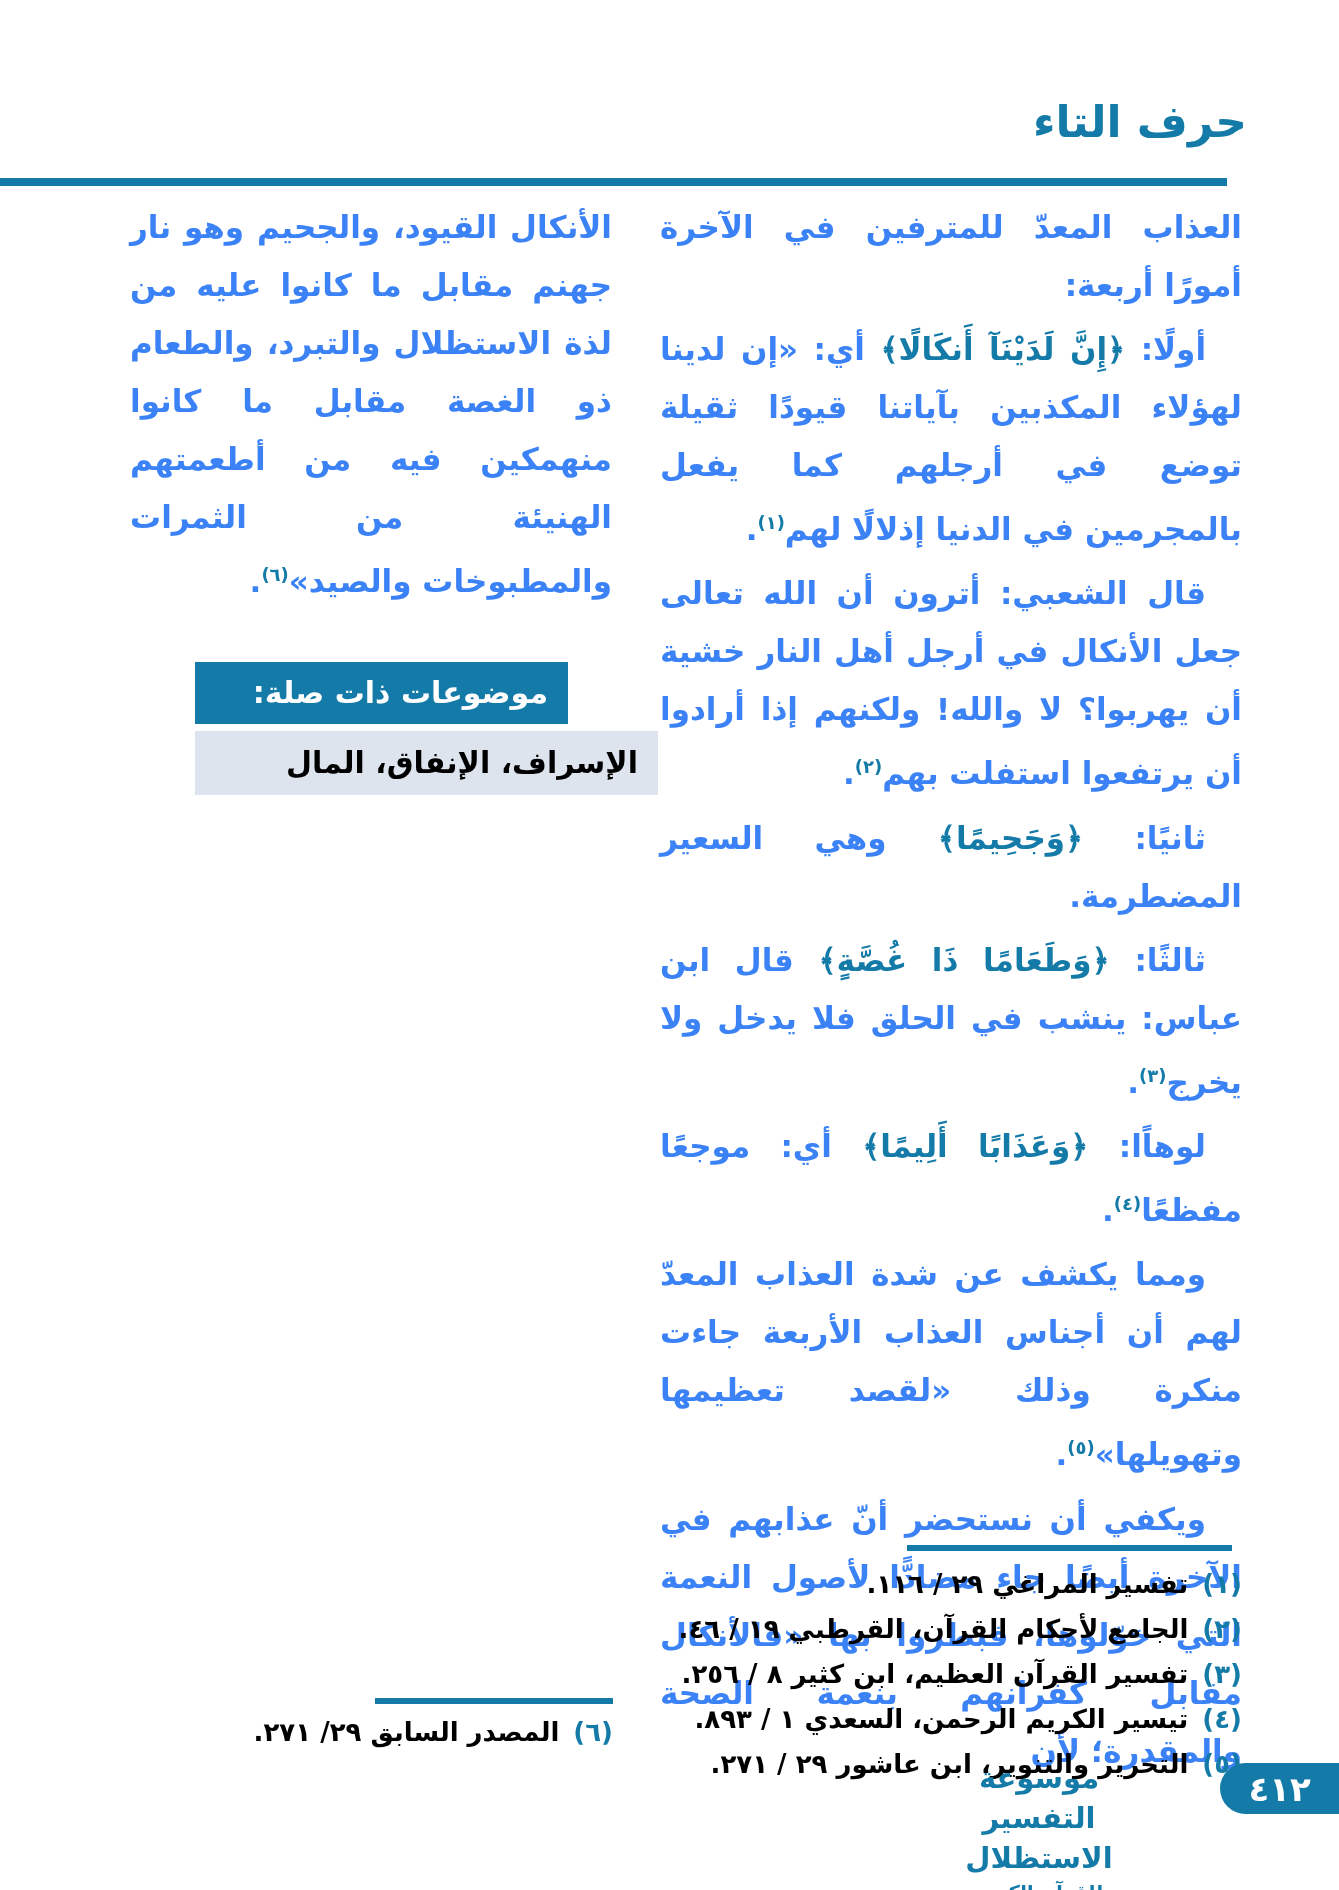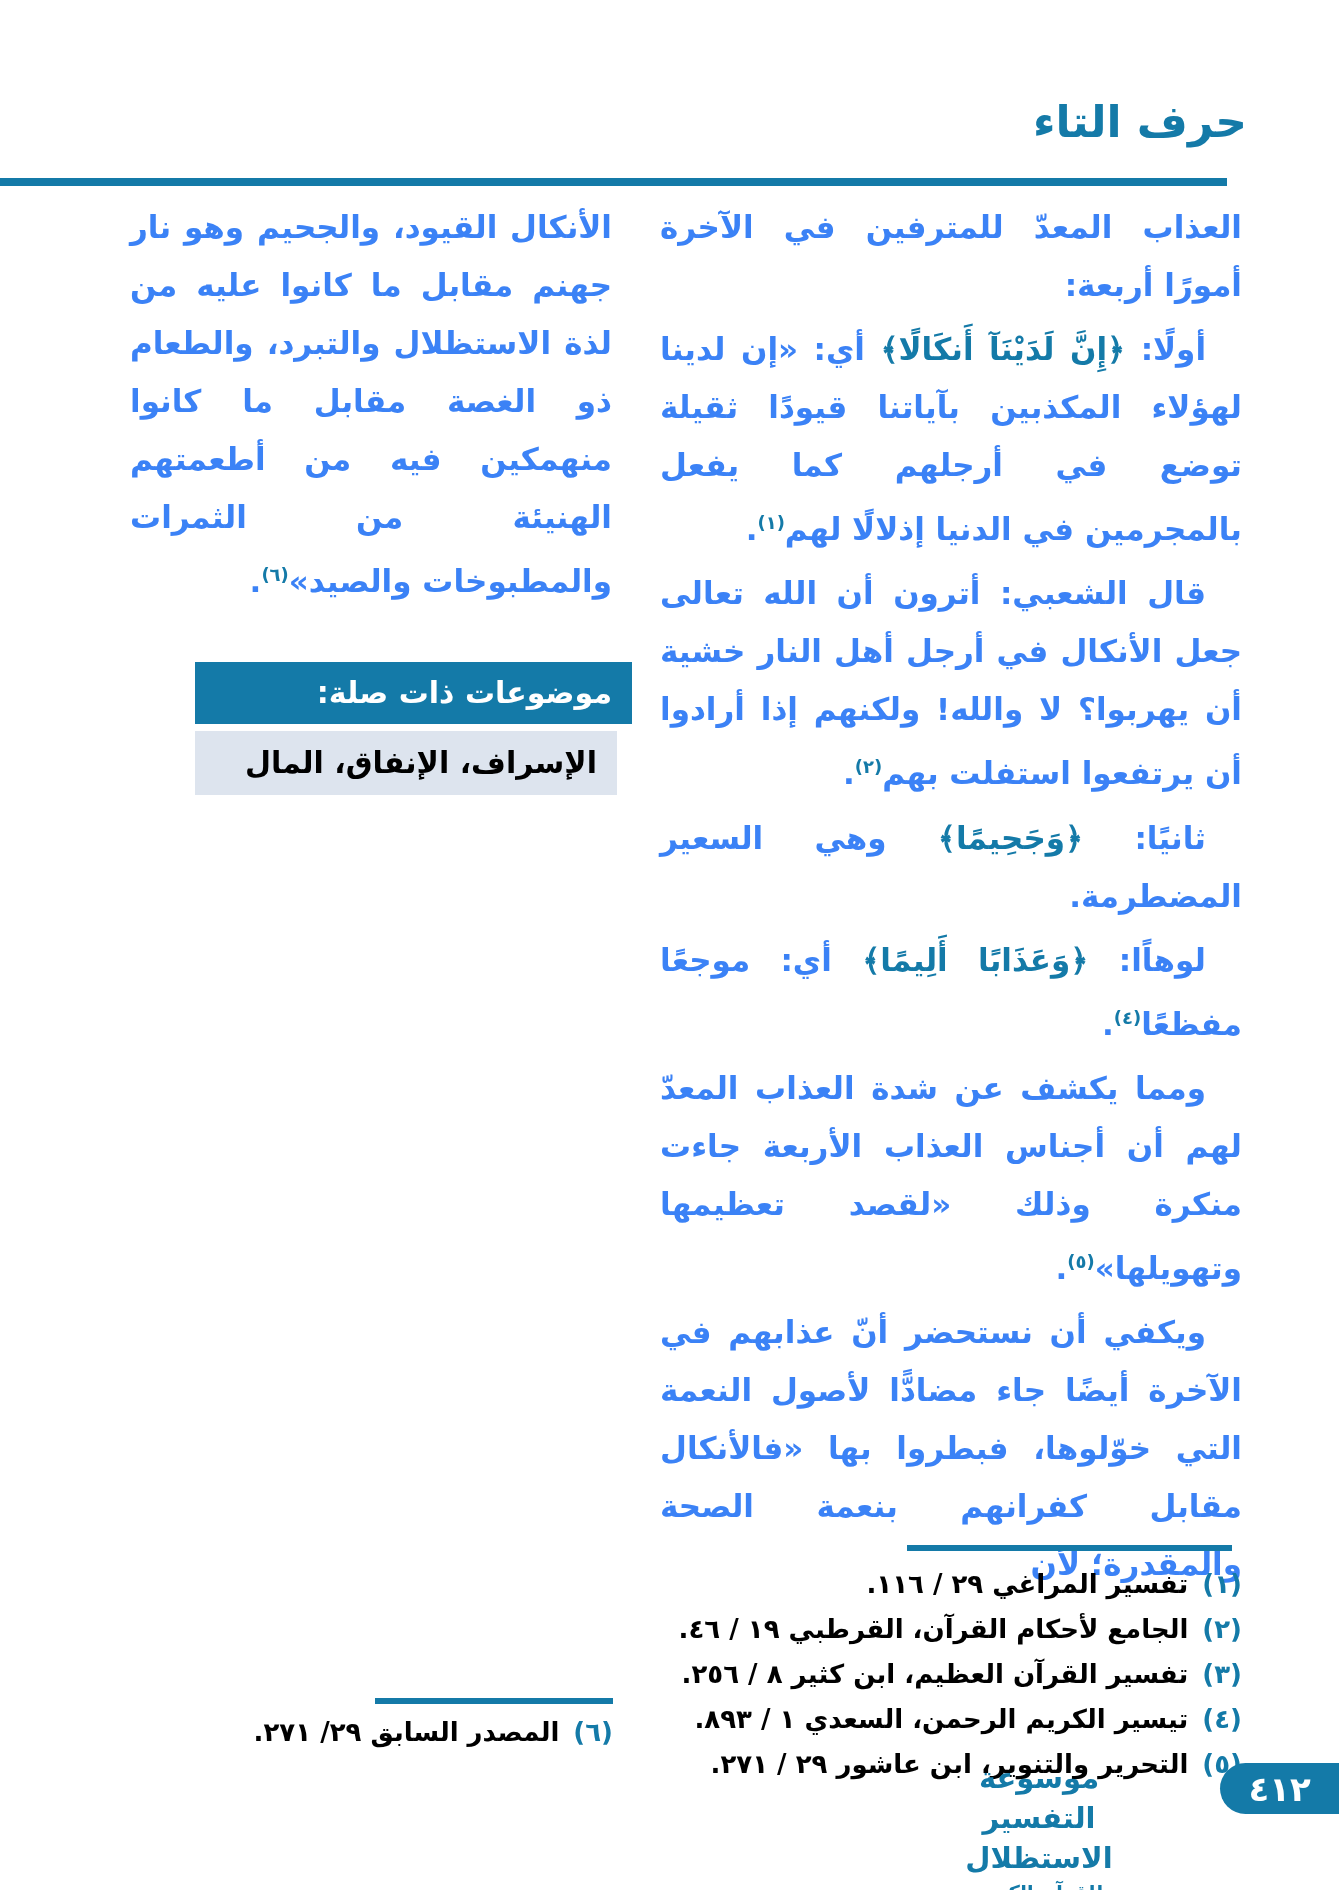--- a/index.html
+++ b/index.html
@@ -39,28 +39,28 @@
   .normal{color:#3b82f6;}
   .verse{color:var(--accent);margin-top:28px;}
   .fnref{
     color:var(--accent);
     font-size:0.58em;
     vertical-align:super;
     font-weight:bold;
   }
   
   .topics-title{
-    position:absolute;top:662px;left:195px;width:437px;height:62px;
+    position:absolute;top:662px;left:195px;width:373px;height:62px;
     background:var(--accent);color:#fff;
     font-size:30px;font-weight:bold;line-height:62px;
     padding:0;box-sizing:border-box;
     padding-right:20px;
   }
   .topics-value{
-    position:absolute;top:731px;left:195px;width:422px;height:64px;
+    position:absolute;top:731px;left:195px;width:463px;height:64px;
     background:var(--topics-bg);color:#000;
     font-size:30px;font-weight:bold;line-height:64px;
     box-sizing:border-box;padding-right:20px;text-align:right;
   }
   
   .fn-rule{position:absolute;height:6px;background:var(--accent);}
   .right-rule{top:1545px;right:107px;width:325px;}
   .left-rule{top:1698px;left:375px;width:238px;}
   .footnotes{
     position:absolute;
@@ -94,20 +94,21 @@
 <div class="page">
 
   <div class="header-title">حرف التاء</div>
   <div class="header-rule"></div>
 
   <div class="col right-col">
       <p class="para"><span class="normal">العذاب المعدّ للمترفين في الآخرة أمورًا أربعة:</span></p>
       <p class="para indent"><span class="normal">أولًا: </span><span class="verse">﴿إِنَّ لَدَيْنَآ أَنكَالًا﴾</span><span class="normal"> أي: «إن لدينا لهؤلاء المكذبين بآياتنا قيودًا ثقيلة توضع في أرجلهم كما يفعل بالمجرمين في الدنيا إذلالًا لهم</span><span class="fnref">(١)</span><span class="normal">.</span></p>
       <p class="para indent"><span class="normal">قال الشعبي: أترون أن الله تعالى جعل الأنكال في أرجل أهل النار خشية أن يهربوا؟ لا والله! ولكنهم إذا أرادوا أن يرتفعوا استفلت بهم</span><span class="fnref">(٢)</span><span class="normal">.</span></p>
       <p class="para indent"><span class="normal">ثانيًا: </span><span class="verse">﴿وَجَحِيمًا﴾</span><span class="normal"> وهي السعير المضطرمة.</span></p>
+      <p class="para indent"><span class="normal">ثالثًا: </span><span class="verse">﴿وَطَعَامًا ذَا غُصَّةٍ﴾</span><span class="normal"> قال ابن عباس: ينشب في الحلق فلا يدخل ولا يخرج</span><span class="fnref">(٣)</span><span class="normal">.</span></p>
       <p class="para indent"><span class="normal">لوهاًا: </span><span class="verse">﴿وَعَذَابًا أَلِيمًا﴾</span><span class="normal"> أي: موجعًا مفظعًا</span><span class="fnref">(٤)</span><span class="normal">.</span></p>
       <p class="para indent"><span class="normal">ومما يكشف عن شدة العذاب المعدّ لهم أن أجناس العذاب الأربعة جاءت منكرة وذلك «لقصد تعظيمها وتهويلها»</span><span class="fnref">(٥)</span><span class="normal">.</span></p>
       <p class="para indent"><span class="normal">ويكفي أن نستحضر أنّ عذابهم في الآخرة أيضًا جاء مضادًّا لأصول النعمة التي خوّلوها، فبطروا بها «فالأنكال مقابل كفرانهم بنعمة الصحة والمقدرة؛ لأن</span></p>
     </div>
   <div class="col left-col">
       <p class="para"><span class="normal">الأنكال القيود، والجحيم وهو نار جهنم مقابل ما كانوا عليه من لذة الاستظلال والتبرد، والطعام ذو الغصة مقابل ما كانوا منهمكين فيه من أطعمتهم الهنيئة من الثمرات والمطبوخات والصيد»</span><span class="fnref">(٦)</span><span class="normal">.</span></p>
     </div>
 
   <div class="topics-title">موضوعات ذات صلة:</div>
   <div class="topics-value">الإسراف، الإنفاق، المال</div>

